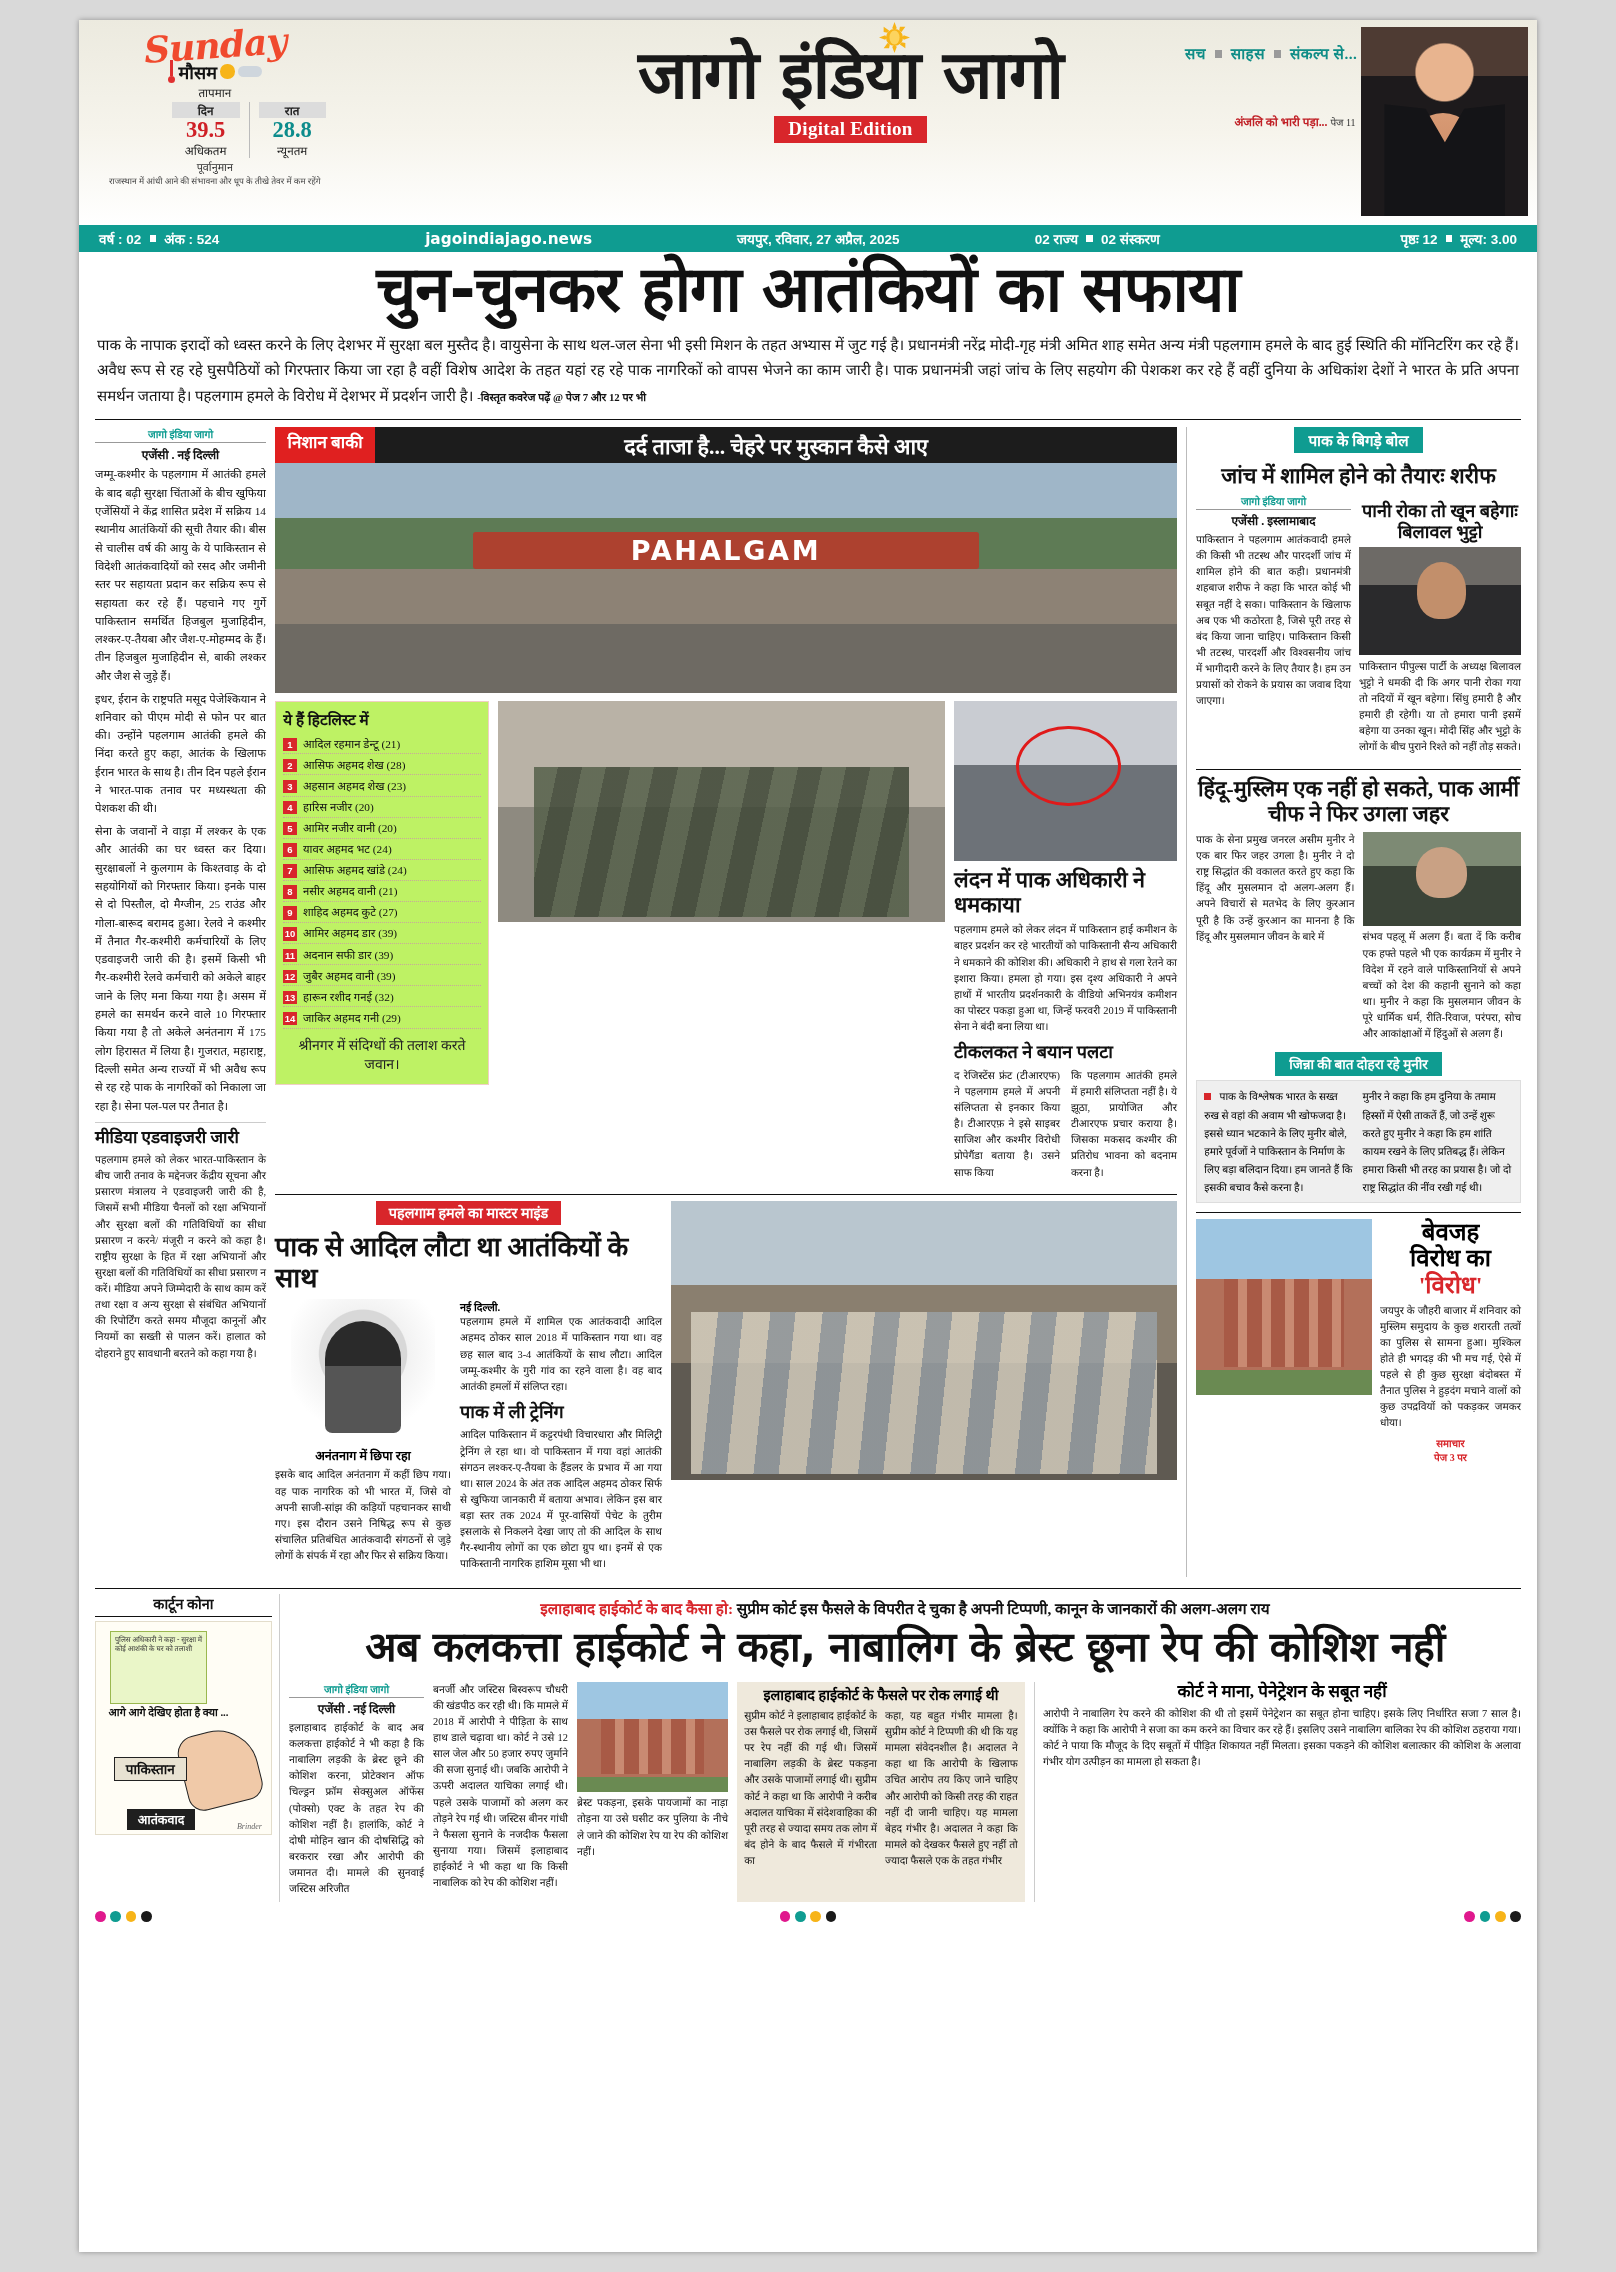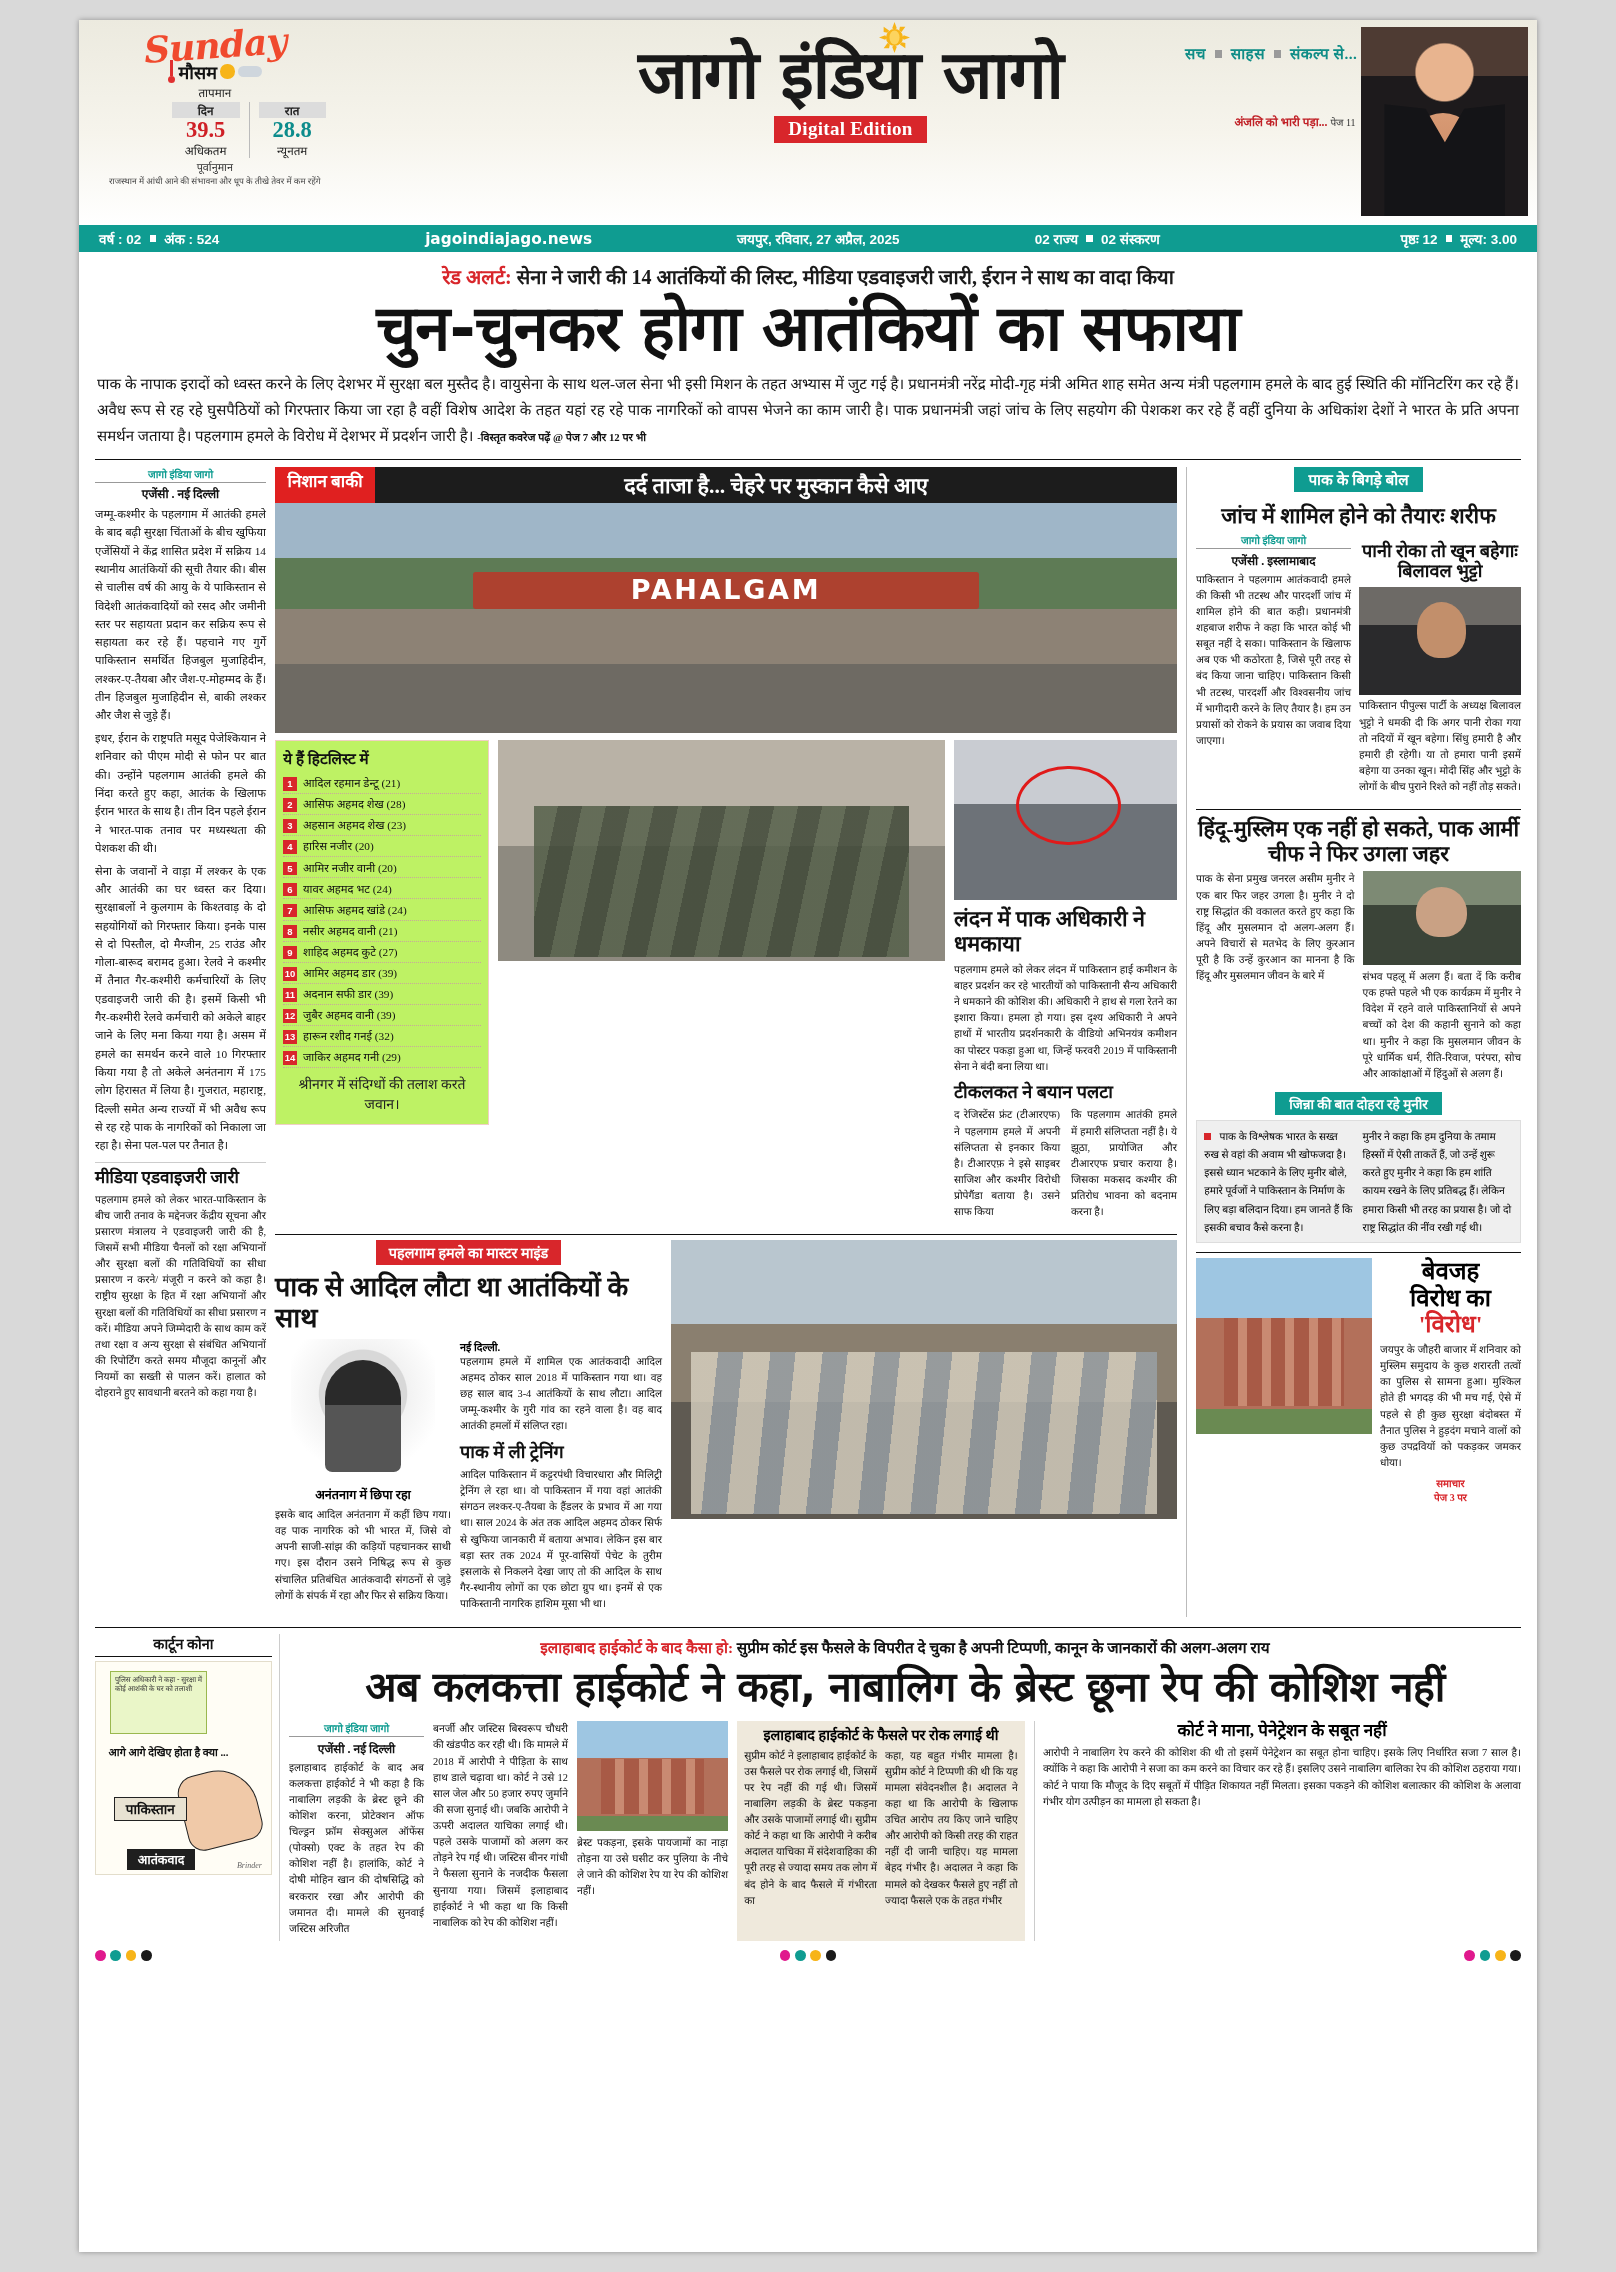--- a/index.html
+++ b/index.html
@@ -277,21 +277,21 @@
   .dot{width:10.8px;height:10.8px;border-radius:50%;}
 
   .cartoon-title{
     text-align:center;font-size:14.4px;font-weight:bold;color:#111;
     border-bottom:1.8px solid #111;padding-bottom:2.7px;margin-bottom:4.5px;
   }
   .cartoon-art{
     height:214px;background:#fffdf5;border:0.9px solid #e3ddcb;position:relative;overflow:hidden;
   }
   .cart-box{
-    position:absolute;left:14.4px;top:9px;width:97px;height:63px;
+    position:absolute;left:14.4px;top:9px;width:97px;height:73px;
     background:#eaf6c8;border:0.9px solid #9ab84f;font-size:7.2px;padding:3.6px;line-height:1.3;color:#333;
   }
   .cart-q{position:absolute;left:12.6px;top:83px;font-size:10.8px;font-weight:bold;color:#111;line-height:1.3;}
   .cart-pak{
     position:absolute;left:18px;top:135px;background:#e8e2d2;border:1.8px solid #222;
     padding:1.8px 10.8px;font-size:13.5px;font-weight:bold;color:#111;
   }
   .cart-terror{
     position:absolute;left:31px;top:187px;background:#1f1f1f;color:#fff;
     padding:1.8px 10.8px;font-size:12.6px;font-weight:bold;
@@ -378,24 +378,20 @@
       <span class="sq"></span>
       <span>02 संस्करण</span>
     </div>
     <div class="ib5">
       <span>पृष्ठः 12</span>
       <span class="sq"></span>
       <span>मूल्य: 3.00</span>
     </div>
   </div>
 
-  <div class="kicker">
-    <span class="red">रेड अलर्ट:</span>
-    <span>सेना ने जारी की 14 आतंकियों की लिस्ट, मीडिया एडवाइजरी जारी, ईरान ने साथ का वादा किया</span>
-  </div>
   <h1 class="mainhead">चुन-चुनकर होगा आतंकियों का सफाया</h1>
   <div class="lead">
     <span>पाक के नापाक इरादों को ध्वस्त करने के लिए देशभर में सुरक्षा बल मुस्तैद है। वायुसेना के साथ थल-जल सेना भी इसी मिशन के तहत अभ्यास में जुट गई है। प्रधानमंत्री नरेंद्र मोदी-गृह मंत्री अमित शाह समेत अन्य मंत्री पहलगाम हमले के बाद हुई स्थिति की मॉनिटरिंग कर रहे हैं। अवैध रूप से रह रहे घुसपैठियों को गिरफ्तार किया जा रहा है वहीं विशेष आदेश के तहत यहां रह रहे पाक नागरिकों को वापस भेजने का काम जारी है। पाक प्रधानमंत्री जहां जांच के लिए सहयोग की पेशकश कर रहे हैं वहीं दुनिया के अधिकांश देशों ने भारत के प्रति अपना समर्थन जताया है। पहलगाम हमले के विरोध में देशभर में प्रदर्शन जारी है।</span>
     <span class="ref">-विस्तृत कवरेज पढ़ें @ पेज 7 और 12 पर भी</span>
   </div>
   <div class="rule-th"></div>
 
   <div class="grid">
 
     <div class="col-l">

